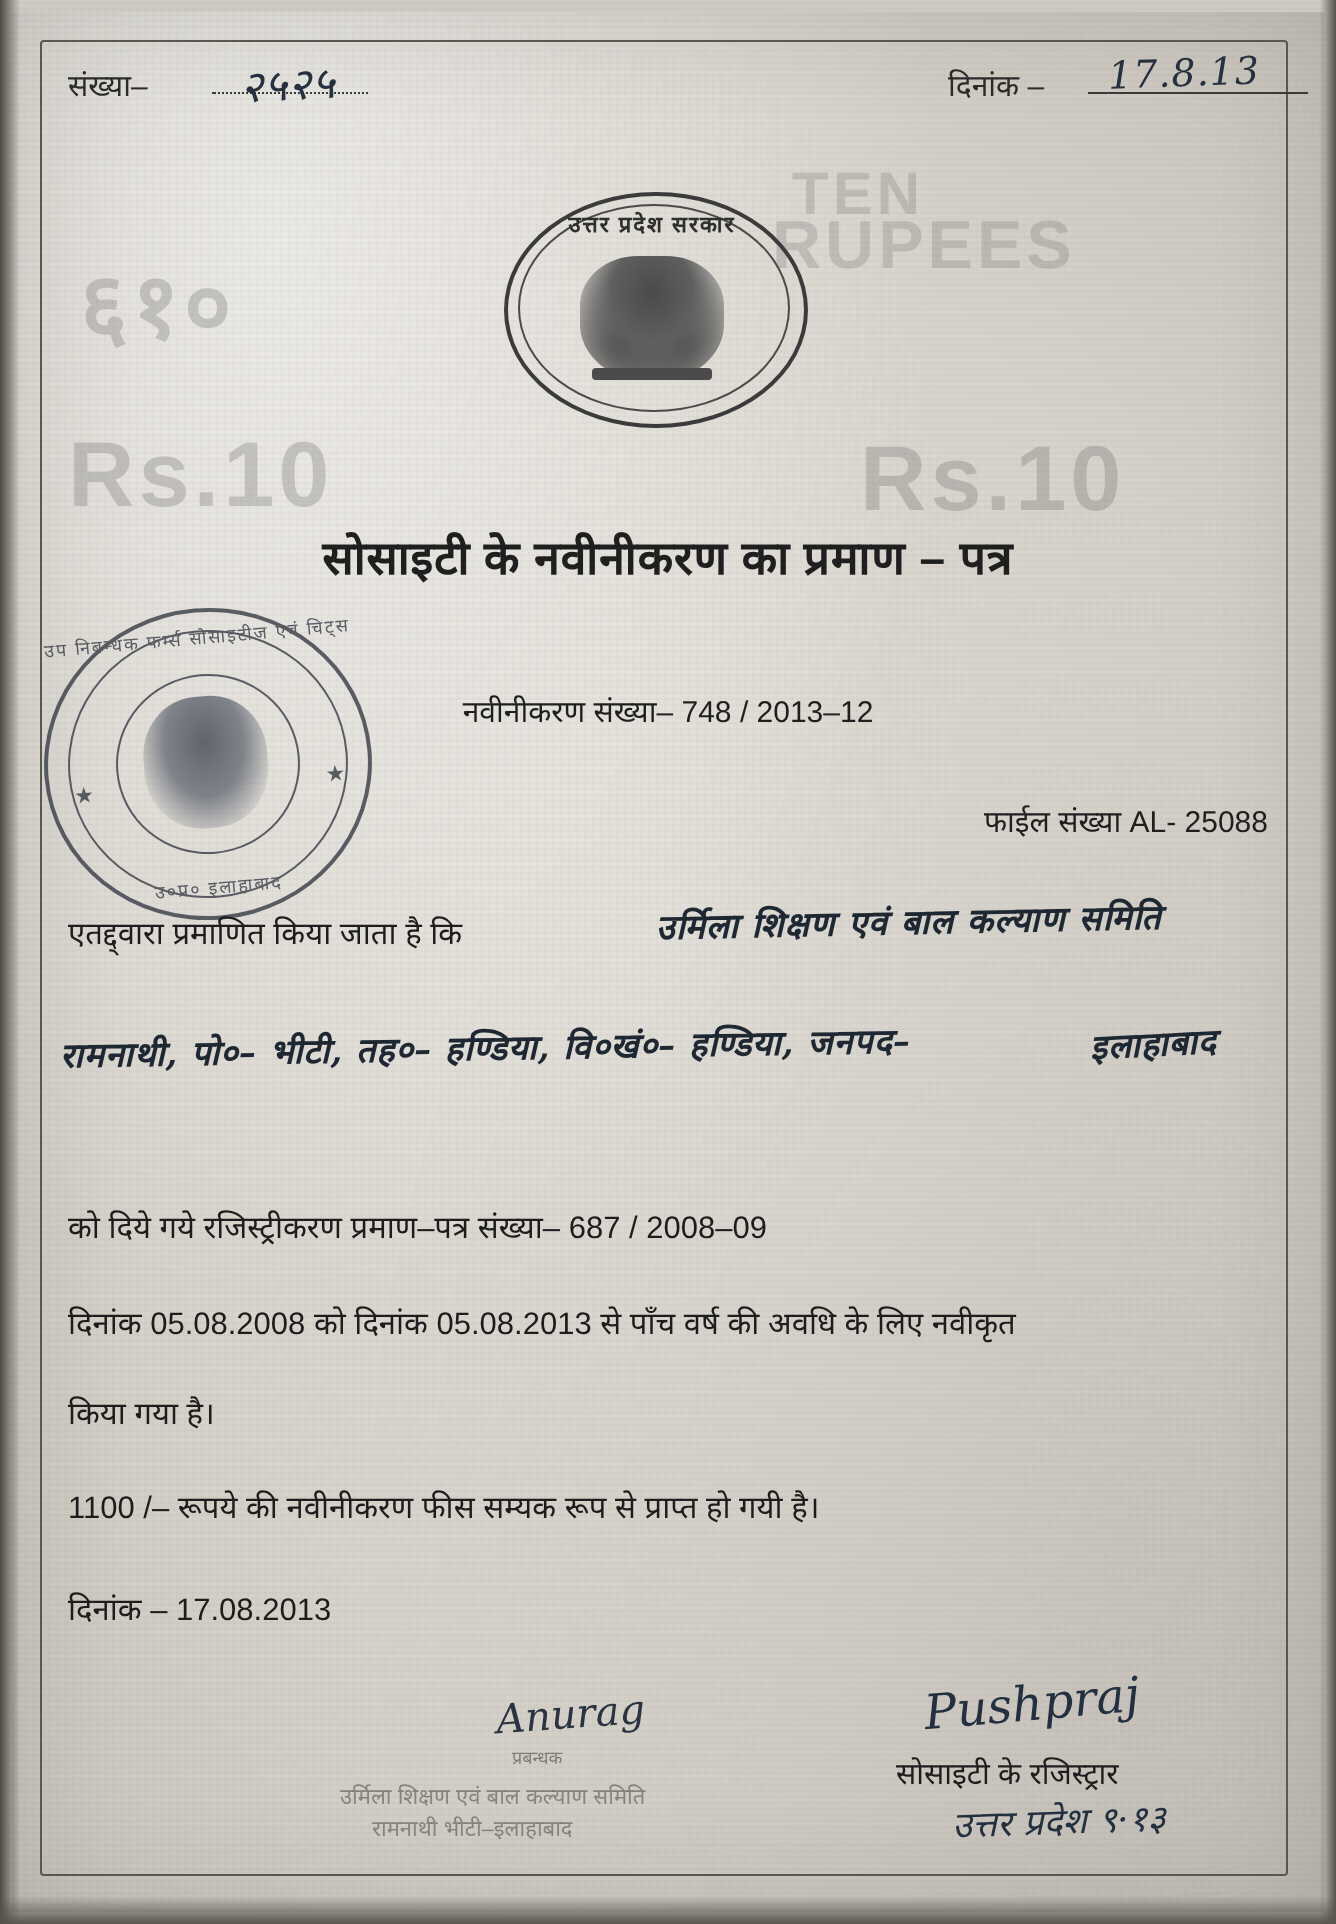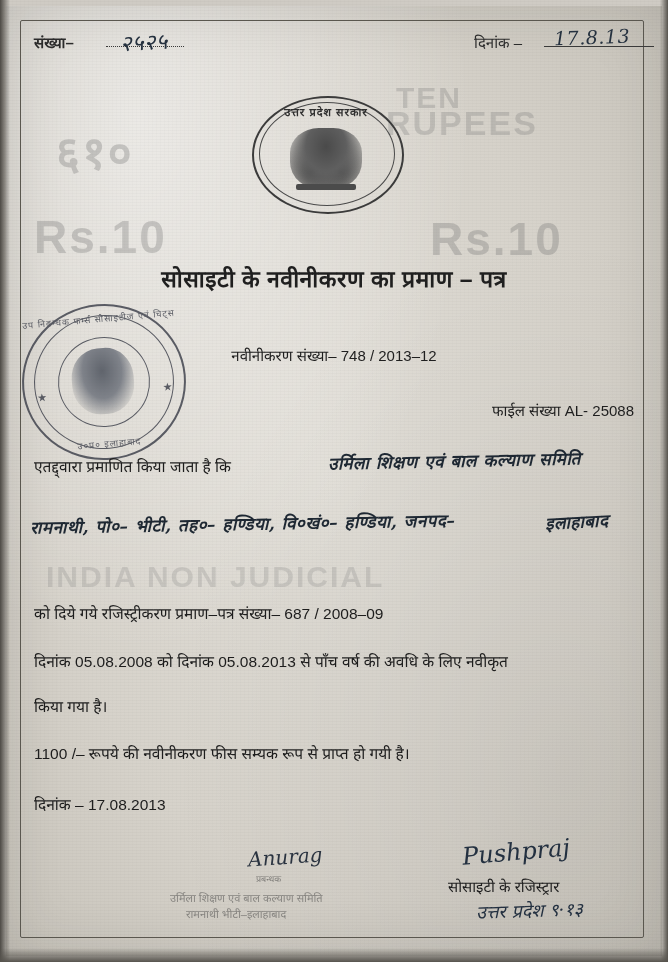--- a/index.html
+++ b/index.html
@@ -69,21 +69,21 @@
   
   .hdr {
     position: absolute;
     top: 30px;
     left: 34px;
     right: 34px;
     height: 30px;
     font-size: 15px;
     color: #2b2b2b;
   }
-  .hdr .lbl-left { position: absolute; left: 0; top: 2px; font-weight: bold; }
+  .hdr .lbl-left { position: absolute; left: 0; top: 2px; }
   .hdr .dots-left {
     position: absolute;
     left: 72px; top: 16px;
     width: 78px;
     border-bottom: 1.5px dotted #3a3a3a;
   }
   .hdr .lbl-right { position: absolute; left: 440px; top: 2px; }
   .hdr .dash-right {
     position: absolute;
     left: 510px; top: 16px;
@@ -105,21 +105,21 @@
     position: absolute;
     color: rgba(120,120,120,0.28);
     font-family: "Liberation Sans", sans-serif;
     font-weight: bold;
     letter-spacing: 2px;
     pointer-events: none;
     user-select: none;
   }
   .wm1 { left: 396px; top: 81px; font-size: 30px; }
   .wm2 { left: 386px; top: 104px; font-size: 34px; }
-  .wm3 { left: 56px; top: 120px; font-size: 46px; color: rgba(110,110,110,0.30); }
+  .wm3 { left: 40px; top: 120px; font-size: 46px; color: rgba(110,110,110,0.30); }
   .wm4 { left: 34px; top: 210px; font-size: 46px; color: rgba(110,110,110,0.30); }
   .wm5 { left: 430px; top: 212px; font-size: 46px; color: rgba(110,110,110,0.30); }
   .wm6 { left: 46px; top: 560px; font-size: 30px; color: rgba(120,120,120,0.22); }
 
   
   .emblem {
     position: absolute;
     left: 252px;
     top: 96px;
     width: 152px;
@@ -333,21 +333,20 @@
 
 <div class="page">
   <div class="paper"></div>
   <div class="grain"></div>
 
   <div class="wm wm1">TEN</div>
   <div class="wm wm2">RUPEES</div>
   <div class="wm wm3">६१०</div>
   <div class="wm wm4">Rs.10</div>
   <div class="wm wm5">Rs.10</div>
-  <div class="wm wm6">INDIA NON JUDICIAL</div>
 
   <div class="border-frame"></div>
 
   <div class="hdr">
     <span class="lbl-left">संख्या–</span>
     <span class="dots-left"></span>
     <span class="handwrite hw-number">२५२५</span>
     <span class="lbl-right">दिनांक –</span>
     <span class="dash-right"></span>
     <span class="handwrite hw-date">17.8.13</span>

